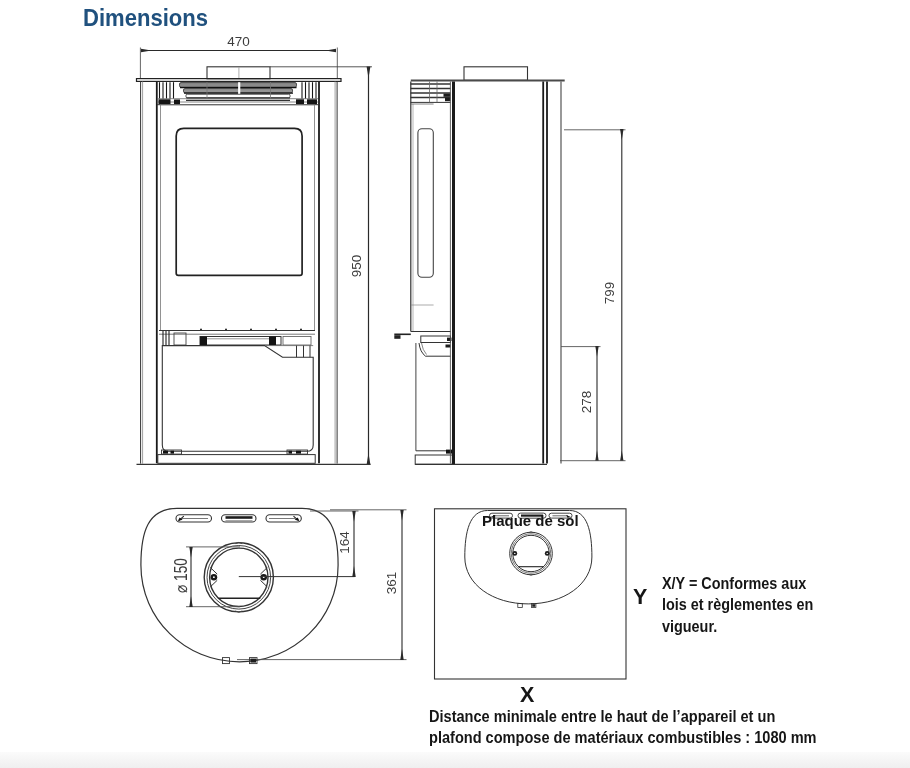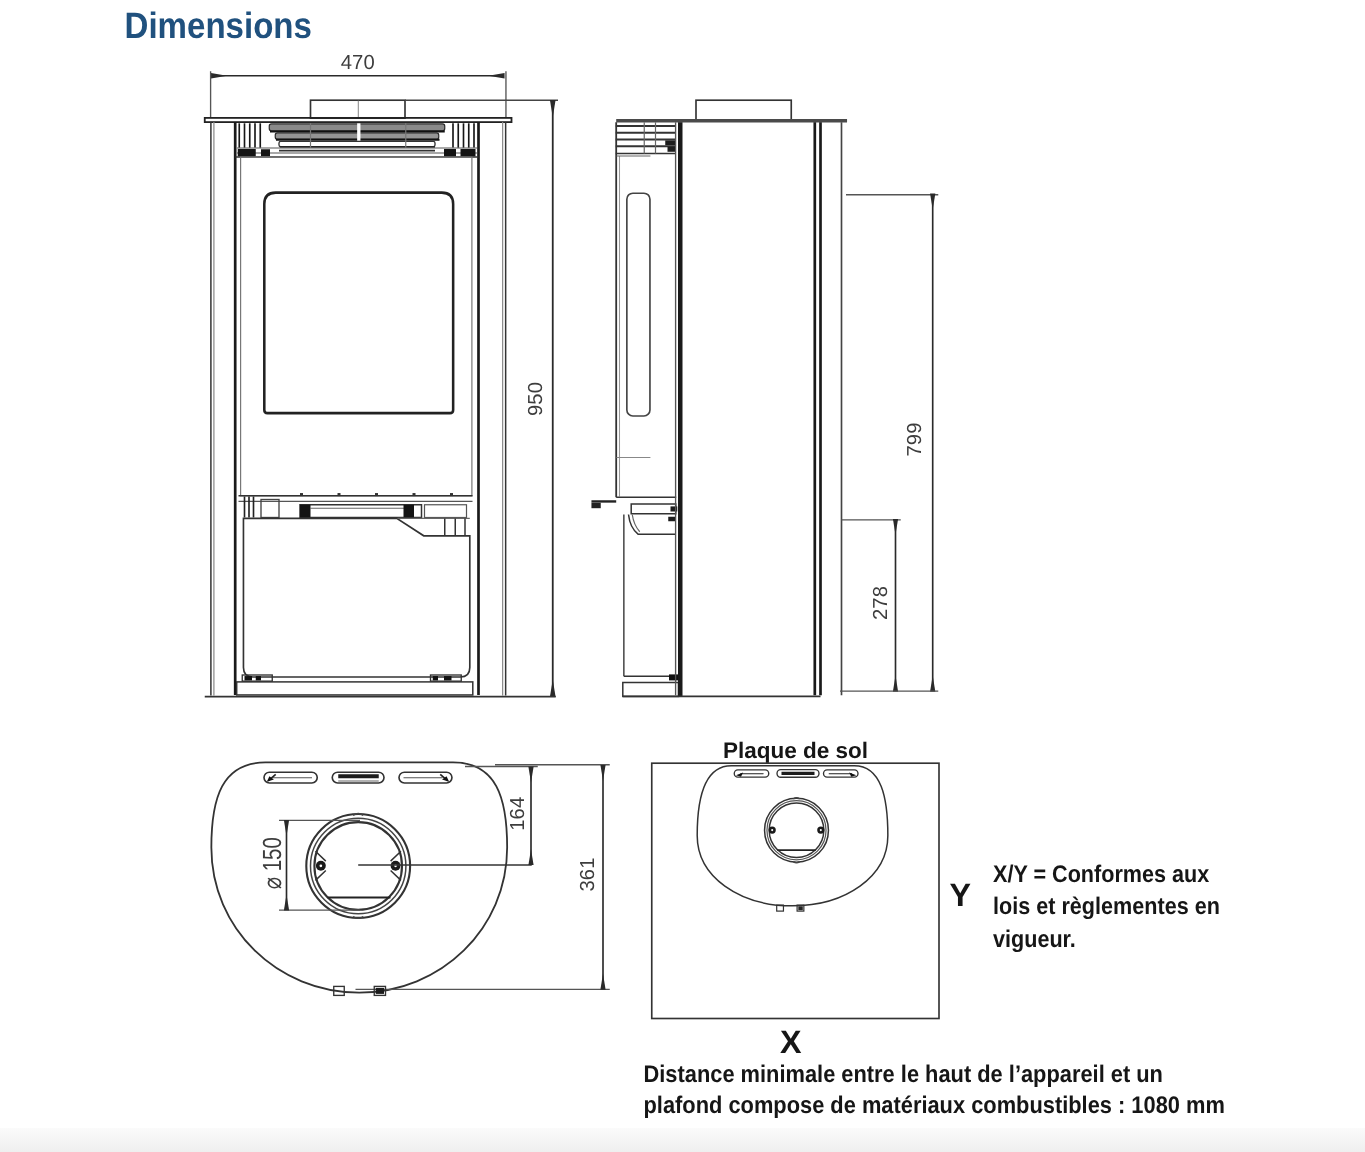--- a/index.html
+++ b/index.html
@@ -292,21 +292,21 @@
 
     <path d="M528.9,532.6 Q531,531.1 533.1,532.6" stroke="#444" stroke-width="0.9"></path>
     <path d="M528.9,574.4 Q531,575.9 533.1,574.4" stroke="#444" stroke-width="0.9"></path>
 
     <rect x="517.8" y="603.4" width="4.5" height="4" stroke="#333" stroke-width="0.8"></rect>
     <rect x="531.4" y="603.4" width="4.5" height="4" stroke="#333" stroke-width="0.8"></rect>
     <rect x="532.2" y="604.2" width="3" height="2.6" fill="#222" stroke="none"></rect>
   </g>
 </svg>
 
-<div class="abs b" style="left:482px;top:492px;font-size:15px;">Plaque de sol</div>
+<div class="abs b" style="left:482px;top:512px;font-size:15px;">Plaque de sol</div>
 
 <div class="abs b" style="left:633px;top:585px;font-size:21.5px;">Y</div>
 
 <div class="abs b" style="left:520px;top:683px;font-size:21.5px;">X</div>
 
 <div class="abs b" style="left:662px;top:573px;font-size:16px;line-height:21.4px;transform:scaleX(0.9);transform-origin:0 0;white-space:nowrap;">X/Y = Conformes aux<br>lois et règlementes en<br>vigueur.</div>
 
 <div class="abs b" style="left:429px;top:707px;font-size:16px;line-height:20.8px;transform:scaleX(0.91);transform-origin:0 0;white-space:nowrap;">Distance minimale entre le haut de l’appareil et un<br>plafond compose de matériaux combustibles : 1080 mm</div>
 
 <div class="abs" style="left:0;top:752px;width:910px;height:16px;background:linear-gradient(#fbfbfb,#efefef);"></div>

